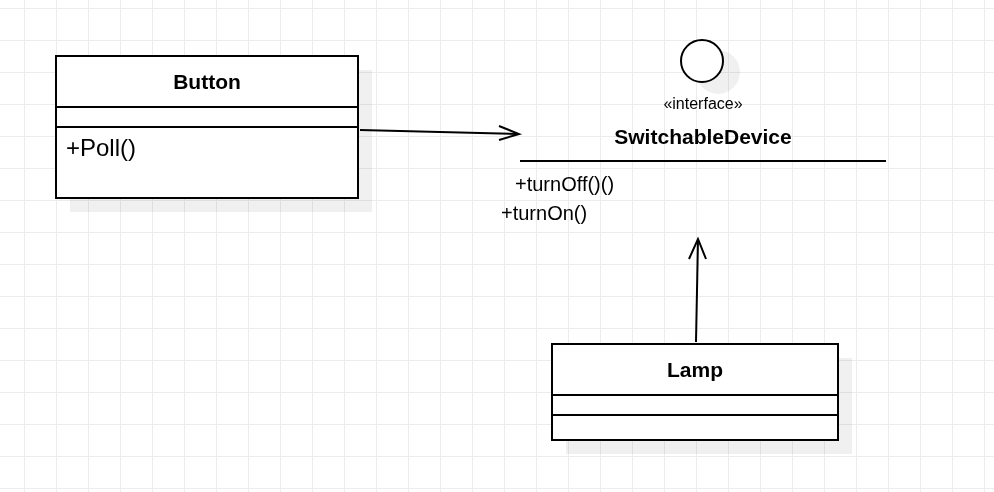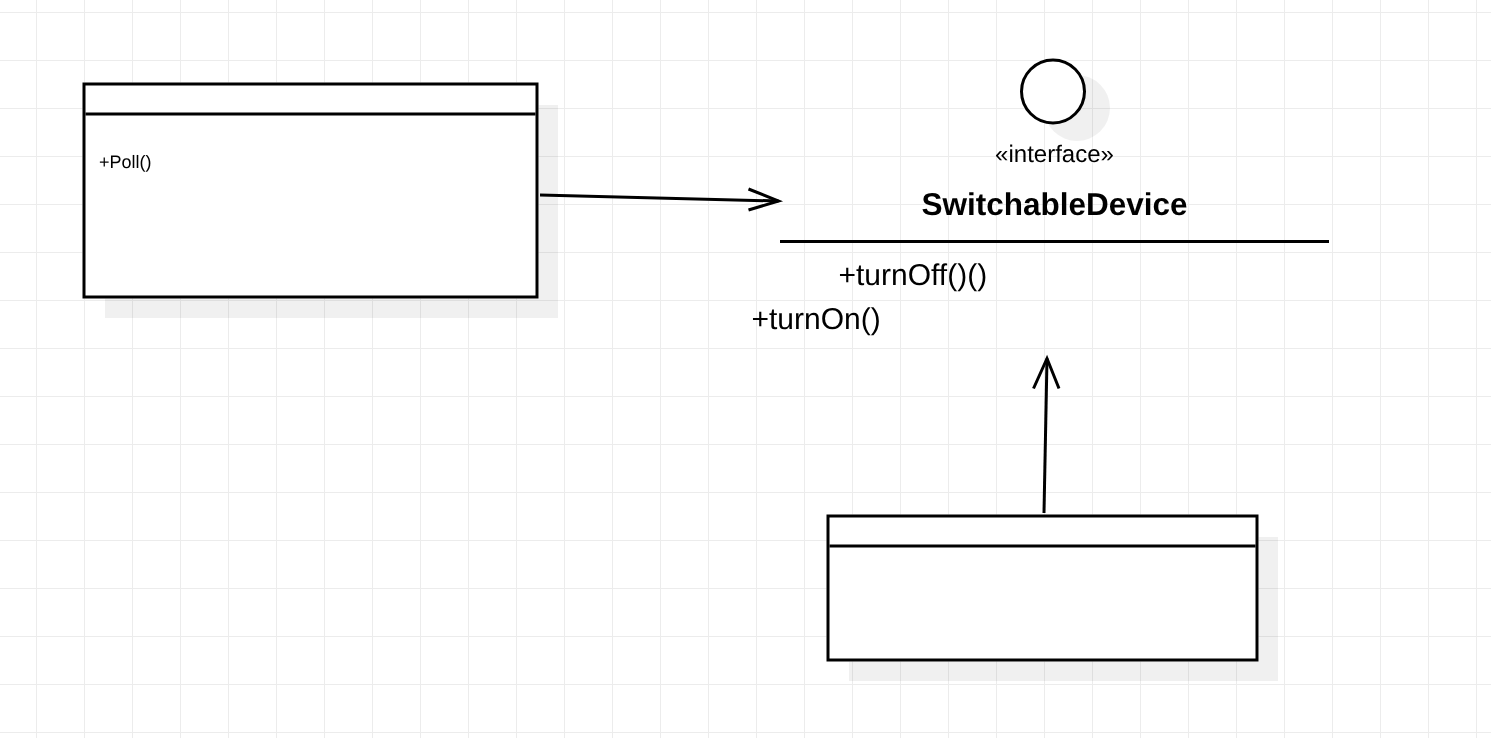--- a/index.html
+++ b/index.html
@@ -16,21 +16,21 @@
   }
   .shadow { position: absolute; background: rgba(0,0,0,0.06); }
   .cls {
     position: absolute; background: #fff; border: 2px solid #000; box-sizing: border-box;
   }
   .cls .title {
     font-weight: bold; font-size: 21px; text-align: center;
     border-bottom: 2px solid #000; box-sizing: border-box;
   }
   .cls .attrs { border-bottom: 2px solid #000; box-sizing: border-box; }
-  .cls .ops { font-size: 12px; padding: 24px 0 0 9px; box-sizing: border-box; }
+  .cls .ops { font-size: 24px; padding: 6px 0 0 9px; box-sizing: border-box; }
   .iface-circle {
     position: absolute; width: 44px; height: 44px; border: 2px solid #000;
     border-radius: 50%; background: #fff; box-sizing: border-box;
   }
   .iface-shadow {
     position: absolute; width: 44px; height: 44px; border-radius: 50%;
     background: rgba(0,0,0,0.06);
   }
   .stereo { position: absolute; font-size: 16px; text-align: center; }
   .iname { position: absolute; font-size: 21px; font-weight: bold; text-align: center; }
@@ -38,35 +38,37 @@
   .iop { position: absolute; font-size: 20px; line-height: 24px; }
   svg.links { position: absolute; left: 0; top: 0; }
 </style>
 </head>
 <body>
 
 <div class="shadow" style="left:70px;top:70px;width:302px;height:142px;"></div>
 <div class="shadow" style="left:566px;top:358px;width:286px;height:96px;"></div>
 
 <div class="cls" style="left:55px;top:55px;width:304px;height:144px;">
+  <div class="title" style="height:51px;line-height:50px;">Button</div>
   <div class="attrs" style="height:20px;"></div>
   <div class="ops">
     <div>+Poll()</div>
   </div>
 </div>
 
 <div class="iface-shadow" style="left:696px;top:50px;"></div>
 <div class="iface-circle" style="left:680px;top:39px;"></div>
 <div class="stereo" style="left:520px;top:95px;width:366px;">«interface»</div>
 <div class="iname" style="left:520px;top:125px;width:366px;">SwitchableDevice</div>
 <div class="irule" style="left:520px;top:160px;width:366px;"></div>
-<div class="iop" style="left:559px;top:172px;text-align:center;">+turnOff()()</div>
+<div class="iop" style="left:515px;top:172px;text-align:center;">+turnOff()()</div>
 <div class="iop" style="left:501px;top:201px;">+turnOn()</div>
 
 <div class="cls" style="left:551px;top:343px;width:288px;height:98px;">
+  <div class="title" style="height:51px;line-height:50px;">Lamp</div>
   <div class="attrs" style="height:20px;"></div>
   <div class="ops"></div>
 </div>
 
 <svg class="links" width="994" height="492">
   <g stroke="#000" stroke-width="2" fill="none">
     <line x1="360" y1="130" x2="519" y2="134"></line>
     <polyline points="499,126 519,134 499,140"></polyline>
   </g>
   <g stroke="#000" stroke-width="2" fill="none">

